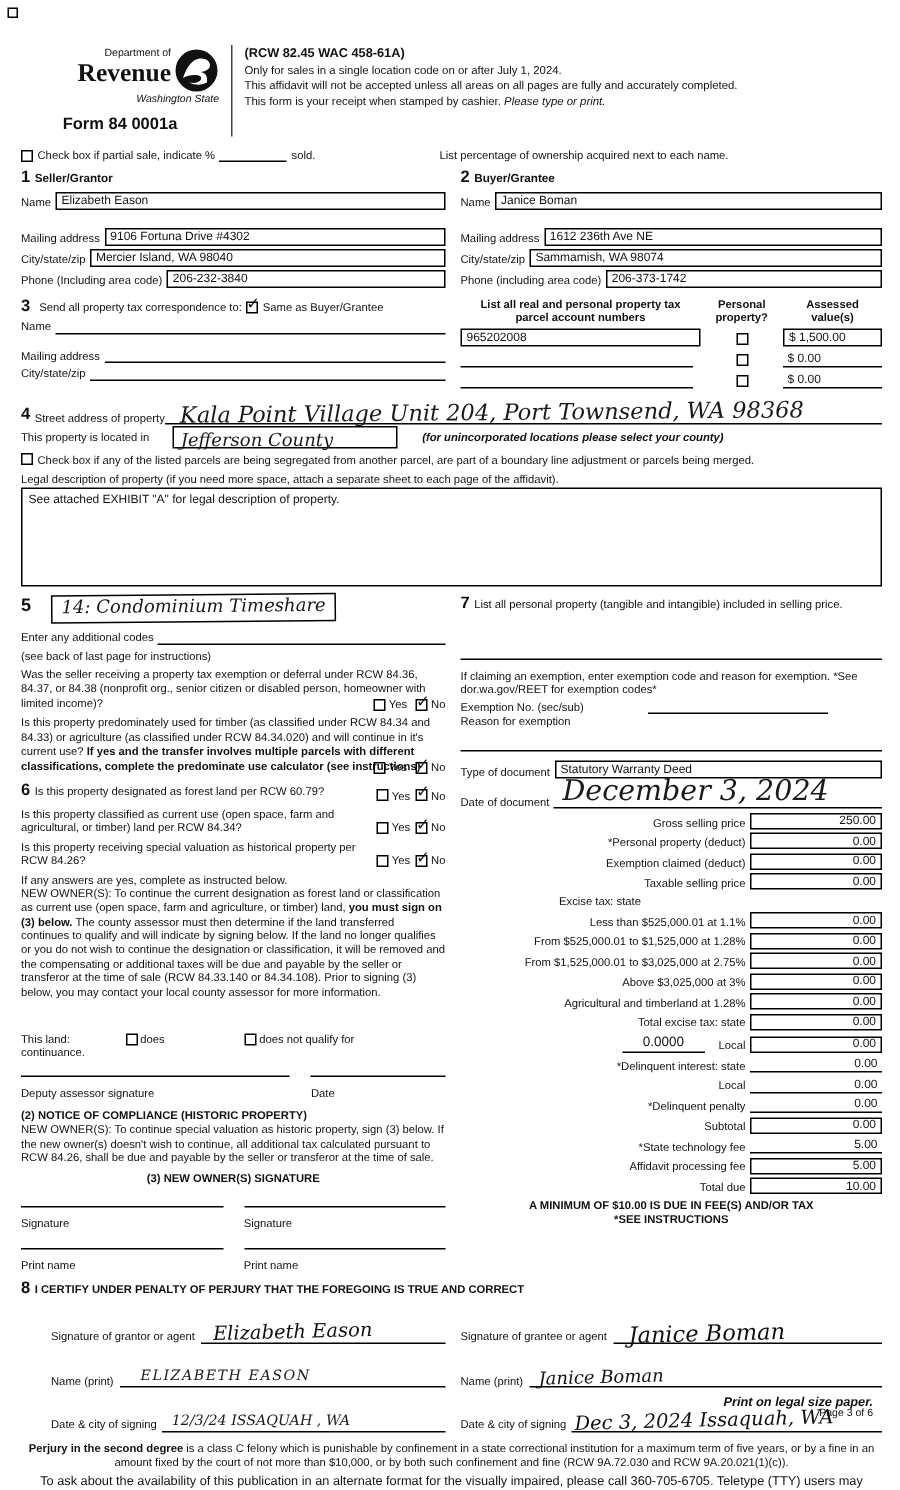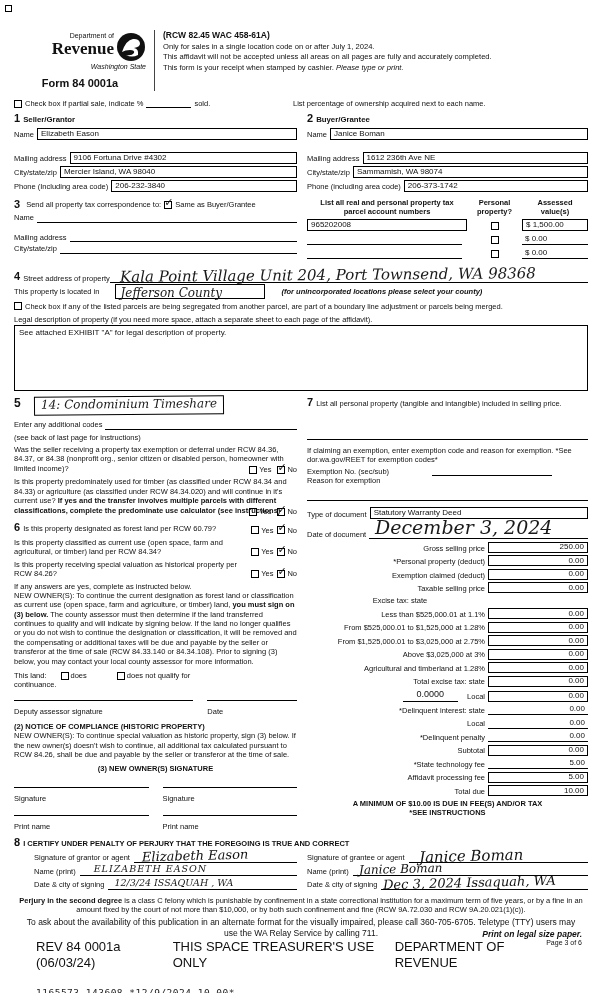--- a/index.html
+++ b/index.html
@@ -59,29 +59,29 @@
   .prow .val { flex:1; }
 
   
   .yn { display:inline-flex; align-items:center; gap:2px; white-space:nowrap; }
   .qrow { display:flex; justify-content:space-between; align-items:flex-end; gap:4px; margin-top:3px; }
   .qtxt { flex:1; }
 
   
   .trow { display:flex; justify-content:flex-end; align-items:flex-end; margin-top:2.5px; gap:3px; }
   .tlabel { text-align:right; }
-  .tval { width:100px; flex:none; text-align:right; }
+  .tval { width:88px; flex:none; text-align:right; }
   .tval.boxed { border:1px solid #000; padding:0 3px; height:11px; display:flex; align-items:center; justify-content:flex-end; font-size:8px; }
   .tval.lined { border-bottom:1px solid #000; padding:0 3px 0 0; font-size:8px; }
 
   .sig2 { display:flex; gap:14px; margin-top:10px; }
   .sigcell { flex:1; }
   .sigline { border-top:1px solid #000; padding-top:6px; }
 
-  .s8row { display:flex; align-items:flex-end; gap:4px; margin-top:4px; }
+  .s8row { display:flex; align-items:flex-end; gap:4px; margin-top:20px; }
   .s8row .blank { flex:1; position:relative; }
   .script { font-family:"DejaVu Serif", serif; font-style:italic; transform:rotate(-1.5deg); display:inline-block; }
 
   .footerrow { display:flex; justify-content:flex-end; font-size:13px; }
   .stamp { font-family:"DejaVu Sans Mono", monospace; font-size:9.5px; color:#222; letter-spacing:0.5px; margin:16px 0 0 22px; }
   .printnote { position:absolute; right:18px; bottom:45px; text-align:right; }
 
   .legalbox { border:1px solid #000; height:66px; padding:2px 4px; font-size:8px; margin-top:1px; }
   .countybox { border:1px solid #000; display:inline-block; width:150px; height:15px; position:relative; vertical-align:bottom; }
   .codebox { border:1.5px solid #000; display:inline-block; padding:0 6px 2px 6px; margin-left:10px; transform:rotate(-0.5deg); }
@@ -318,21 +318,21 @@
           </span>
         <span class="yn">
             <span class="cb checked"></span>
             <span>No</span>
           </span>
       </div>
 
       <div class="p">If any answers are yes, complete as instructed below.</div>
       <div><span>NEW OWNER(S): To continue the current designation as forest land or classification as current use (open space, farm and agriculture, or timber) land, </span><span class="bold">you must sign on (3) below.</span><span> The county assessor must then determine if the land transferred continues to qualify and will indicate by signing below. If the land no longer qualifies or you do not wish to continue the designation or classification, it will be removed and the compensating or additional taxes will be due and payable by the seller or transferor at the time of sale (RCW 84.33.140 or 84.34.108). Prior to signing (3) below, you may contact your local county assessor for more information.</span></div>
 
-      <div style="display:flex;gap:0;margin-top:5px;align-items:center">
+      <div style="display:flex;gap:23px;margin-top:22px;align-items:center">
         <span>This land:</span>
         <span class="yn" style="margin-left:14px">
             <span class="cb"></span>
             <span>does</span>
           </span>
         <span class="yn" style="margin-left:30px">
             <span class="cb"></span>
             <span>does not qualify for</span>
           </span>
       </div>

